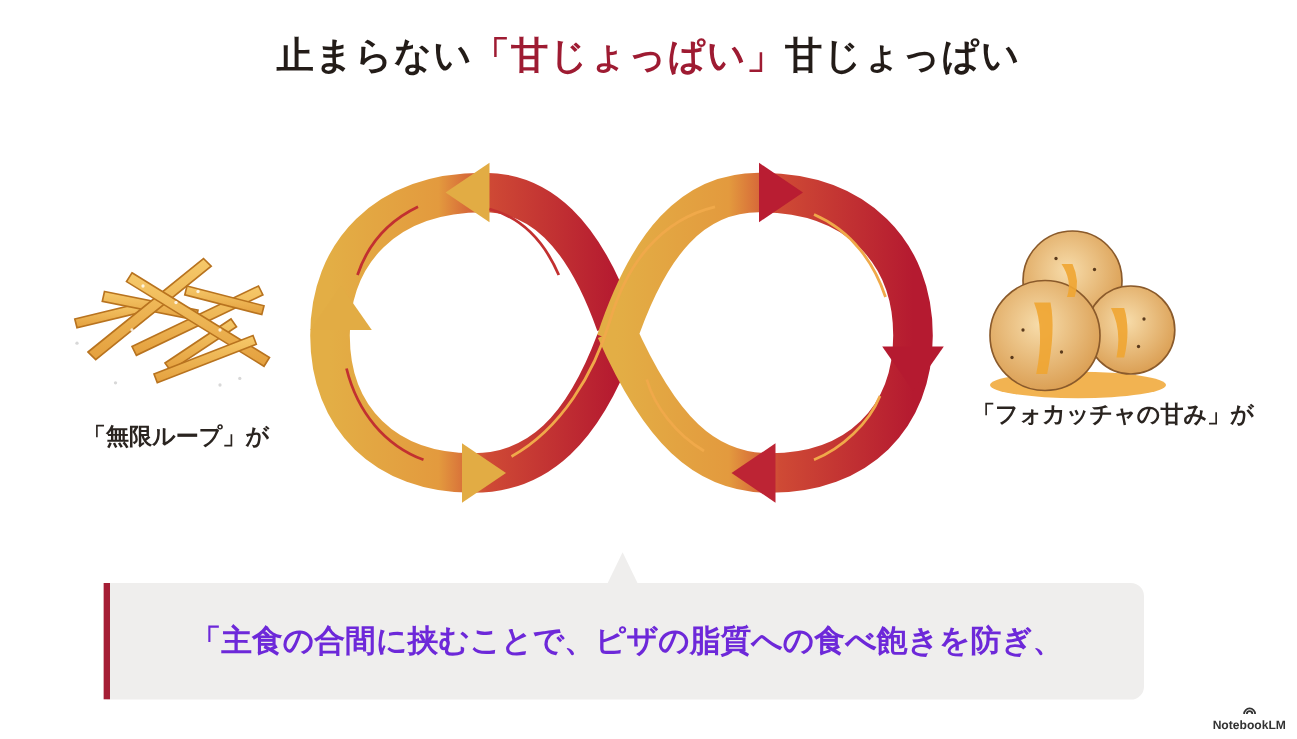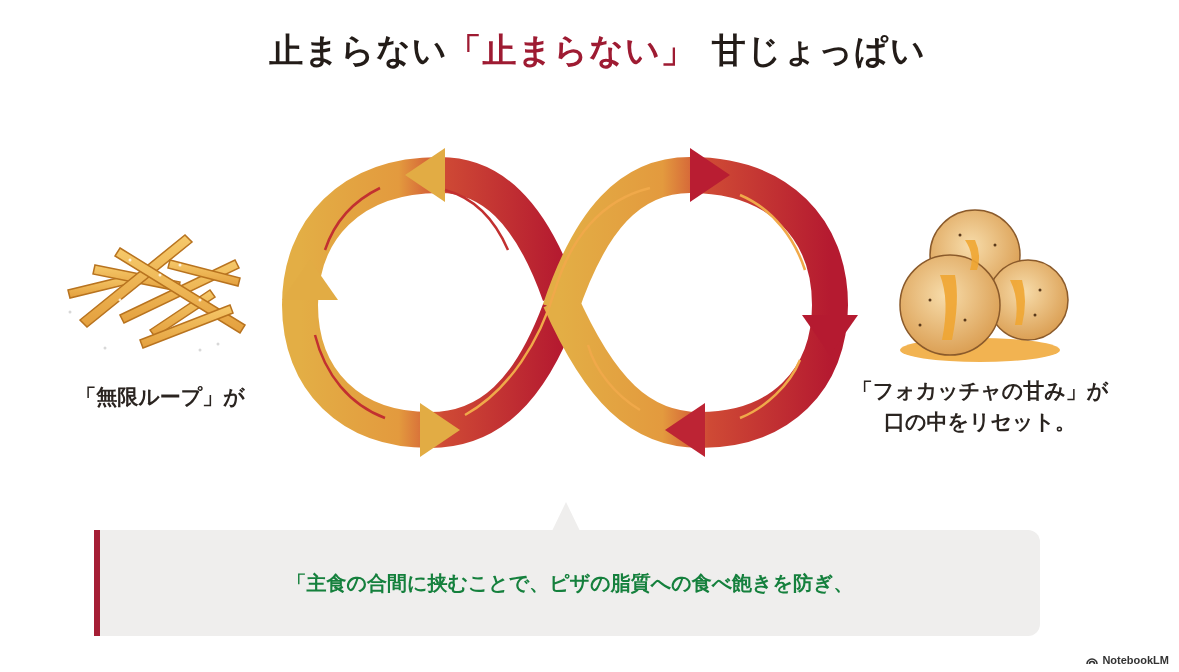--- a/index.html
+++ b/index.html
@@ -1,43 +1,43 @@
 <!DOCTYPE html>
 <html><head>
 <meta charset="utf-8">
 <style>
   * { margin:0; padding:0; box-sizing:border-box; }
   html, body { width:1179px; height:672px; background:#ffffff; overflow:hidden; }
   body { position:relative; font-family:"DejaVu Sans", "Liberation Sans", sans-serif; color:#2a2420; }
 
   .title { position:absolute; left:0; top:28px; width:1179px; text-align:center; font-size:34px; font-weight:bold; letter-spacing:1px; }
-  .title .dark { color:#231c18;margin-left:16px; }
+  .title .dark { color:#231c18; }
   .title .accent { color:#9e1b32; }
 
   .diagram { position:absolute; left:270px; top:140px; width:600px; height:330px; }
 
   .food { position:absolute; }
   .fries { left:60px; top:220px; width:210px; height:140px; }
   .bread { left:880px; top:200px; width:200px; height:170px; }
 
   .caption { position:absolute; text-align:center; font-size:21px; font-weight:bold; line-height:31px; color:#2a2420; }
   .caption-left { left:20px; top:382px; width:280px; }
-  .caption-right { left:820px; top:376px; width:320px; }
+  .caption-right { left:820px; top:362px; width:320px;text-align:right; }
 
   .quote-box { position:absolute; left:94px; top:530px; width:946px; height:106px; background:#efeeed; border-radius:0 12px 12px 0; border-left:6px solid #a51e35; display:flex; align-items:center; justify-content:center; }
   .quote-tail { position:absolute; left:552px; top:502px; width:0; height:0; border-left:14px solid transparent; border-right:14px solid transparent; border-bottom:29px solid #efeeed; }
-  .quote-text { text-align:left; font-size:20px; font-weight:bold; line-height:38px; color:#15803d; }
+  .quote-text { text-align:left; font-size:28px; font-weight:bold; line-height:38px; color:#6d28d9; }
 
-  .brand { position:absolute; right:10px; bottom:6px; font-size:11px; font-weight:bold; color:#333; display:flex; align-items:center; gap:4px; font-family:"Liberation Sans", sans-serif; }
+  .brand { position:absolute; right:10px; bottom:6px; font-size:11px; font-weight:bold; color:#333; display:flex; align-items:center; gap:4px; font-family:"Liberation Sans", sans-serif;flex-direction:column; }
 </style>
 </head>
 <body>
 
 <div class="title">
-  <span class="dark">止まらない</span><span class="accent">「止まらない」</span><span class="dark">甘じょっぱい</span>
+  <span class="dark">止まらない</span><span class="accent">「甘じょっぱい」</span><span class="dark">甘じょっぱい</span>
 </div>
 
 <svg class="food fries" viewBox="0 0 210 140">
   <defs>
     <linearGradient id="fry" x1="0" y1="0" x2="0" y2="1">
       <stop offset="0" stop-color="#f6c96a"></stop>
       <stop offset="1" stop-color="#e4a03e"></stop>
     </linearGradient>
   </defs>
   <g stroke="#b8731f" stroke-width="1.5" fill="url(#fry)">
@@ -127,21 +127,20 @@
       <circle cx="155" cy="115" r="1.5"></circle>
   </g>
 </svg>
 
 <div class="caption caption-left">
   <div>「無限ループ」が</div>
 </div>
 
 <div class="caption caption-right">
   <div>「フォカッチャの甘み」が</div>
-  <div>口の中をリセット。</div>
 </div>
 
 <div class="quote-tail"></div>
 <div class="quote-box">
   <div class="quote-text">
     <div>「主食の合間に挟むことで、ピザの脂質への食べ飽きを防ぎ、</div>
   </div>
 </div>
 
 <div class="brand">

